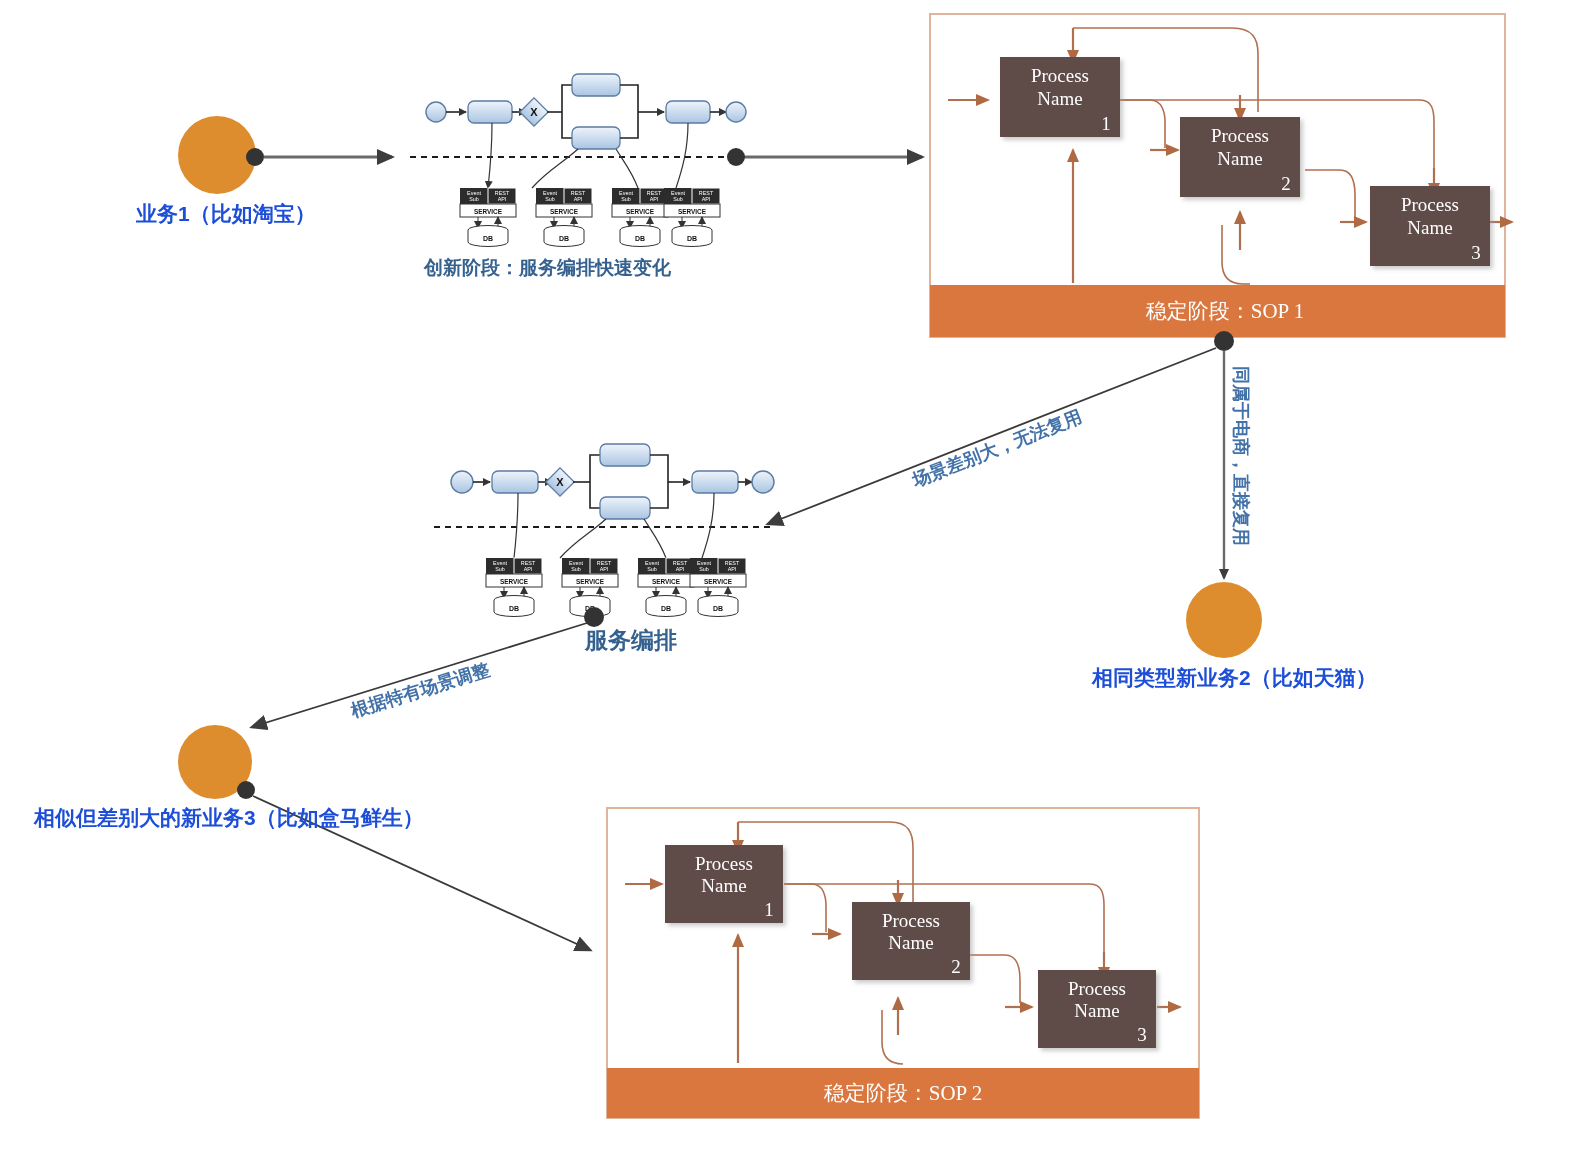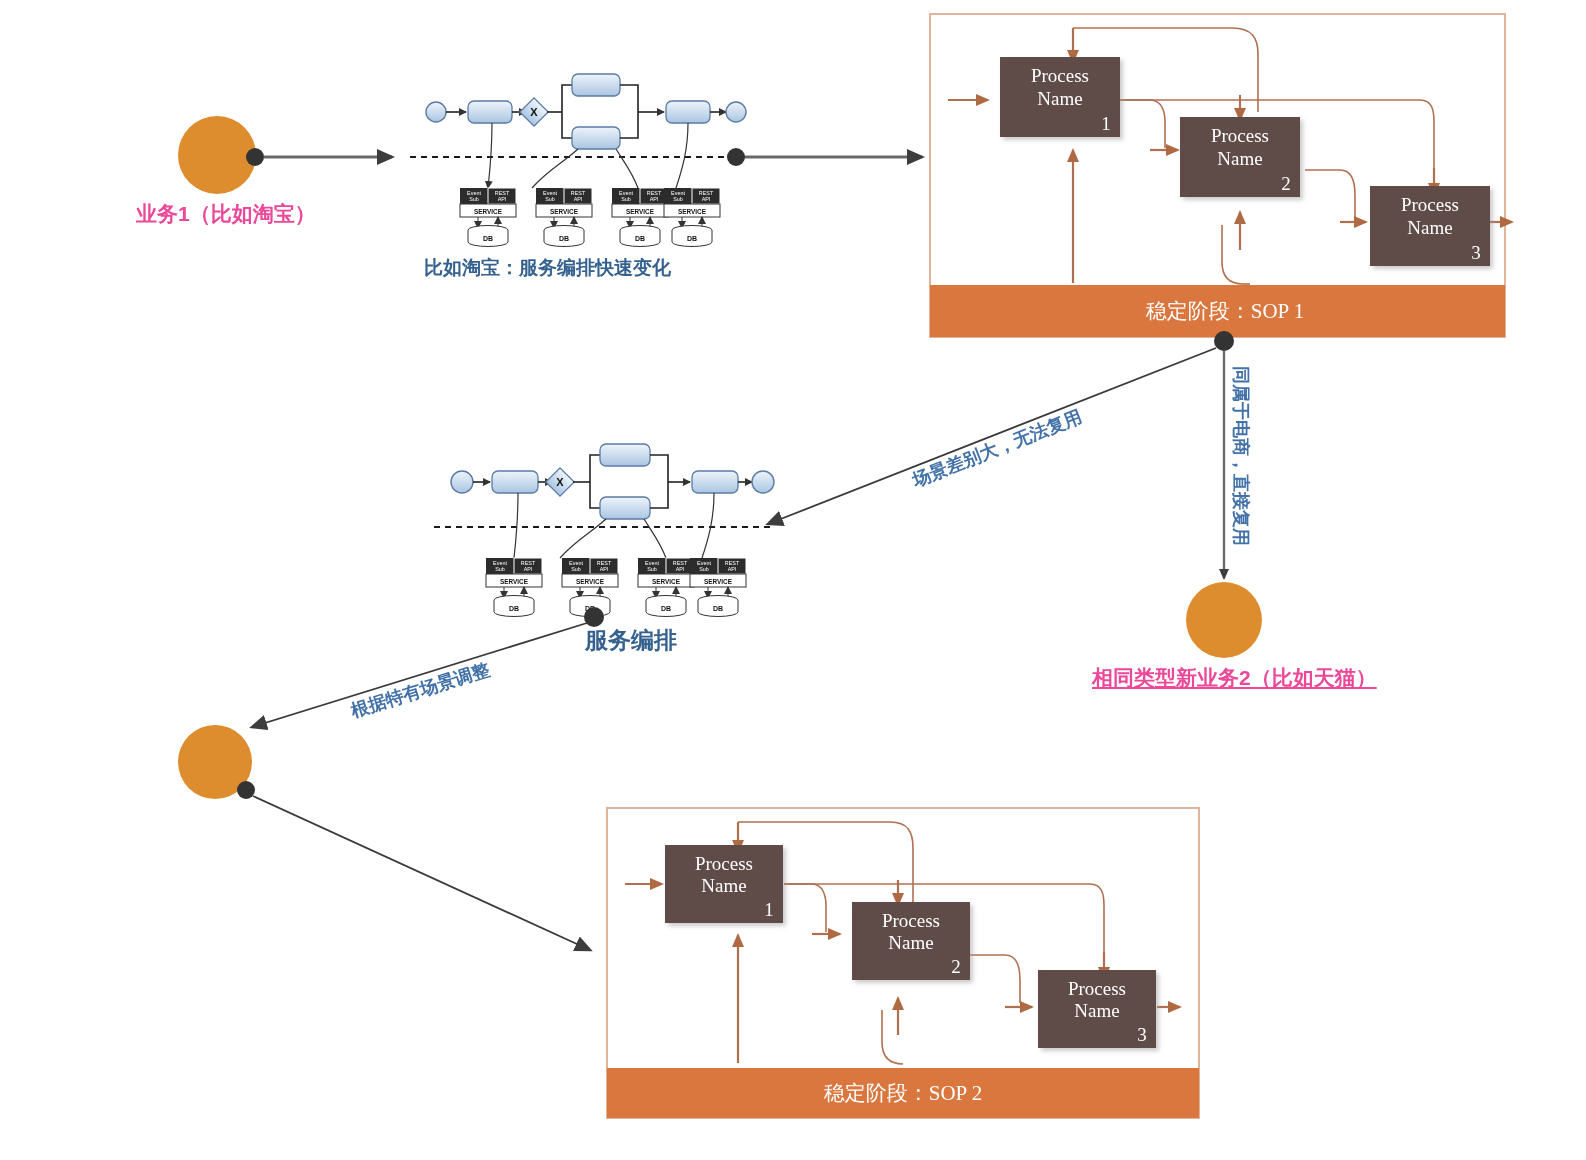--- a/index.html
+++ b/index.html
@@ -1,20 +1,20 @@
 <!DOCTYPE html>
 <html><head>
 <meta charset="utf-8">
 <style>
   html,body{margin:0;padding:0;background:#ffffff;}
   body{width:1586px;height:1160px;position:relative;overflow:hidden;
        font-family:"Liberation Sans","DejaVu Sans",sans-serif;}
   .stage{position:absolute;left:0;top:0;width:1586px;height:1160px;}
   svg.layer{position:absolute;left:0;top:0;width:1586px;height:1160px;overflow:visible;}
-  .biz-label{position:absolute;font-weight:bold;color:#ec4899;white-space:nowrap;text-align:center;}
+  .biz-label{position:absolute;font-weight:bold;color:#1d4ed8;white-space:nowrap;text-align:center;}
   .blue-label{position:absolute;color:#35618f;font-weight:bold;white-space:nowrap;}
   .edge-label{position:absolute;color:#4272a8;font-weight:bold;white-space:nowrap;
               transform-origin:0 0;}
   .sop-band-text{fill:#ffffff;font-family:"Liberation Serif","DejaVu Serif",serif;}
   .proc-text{fill:#ffffff;font-family:"Liberation Serif","DejaVu Serif",serif;}
   .bpmn-txt{font-family:"Liberation Sans",sans-serif;}
 </style>
 </head>
 <body>
 
@@ -329,26 +329,27 @@
         <text class="proc-text" x="1097" y="1017" text-anchor="middle" font-size="19">Name</text>
         <text class="proc-text" x="1142" y="1041" text-anchor="middle" font-size="19">3</text>
       </g>
       <rect x="607" y="1068" width="592" height="50" fill="#d9773f"></rect>
       <text class="sop-band-text" id="sop2-band-text" x="903" y="1100" text-anchor="middle" font-size="21">稳定阶段：SOP 2</text>
     </g>
   </svg>
 
   <div class="biz-label" style="left:136px;top:200px;font-size:21px;">业务1（比如淘宝）</div>
 
-  <div class="blue-label" style="left:424px;top:255px;font-size:19px;">比如淘宝：服务编排快速变化</div>
+  <div class="blue-label" style="left:424px;top:255px;font-size:19px;">创新阶段：服务编排快速变化</div>
 
   <div class="blue-label" style="left:585px;top:625px;font-size:23px;">服务编排</div>
 
-  <div class="biz-label" style="left:1092px;top:664px;font-size:21px;text-decoration:underline;">相同类型新业务2（比如天猫）</div>
-
+  <div class="biz-label" style="left:1092px;top:664px;font-size:21px;">相同类型新业务2（比如天猫）</div>
+
+  <div class="biz-label" style="left:34px;top:804px;font-size:21px;">相似但差别大的新业务3（比如盒马鲜生）</div>
 
   <div class="edge-label" style="left:1253px;top:366px;font-size:18px;transform:rotate(90deg);">同属于电商，直接复用</div>
 
   <div class="edge-label" style="left:909px;top:470px;font-size:18px;transform:rotate(-21.4deg);">场景差别大，无法复用</div>
 
   <div class="edge-label" style="left:348px;top:700px;font-size:18px;transform:rotate(-17.2deg);">根据特有场景调整</div>
 
 </div>
 
 </body></html>

